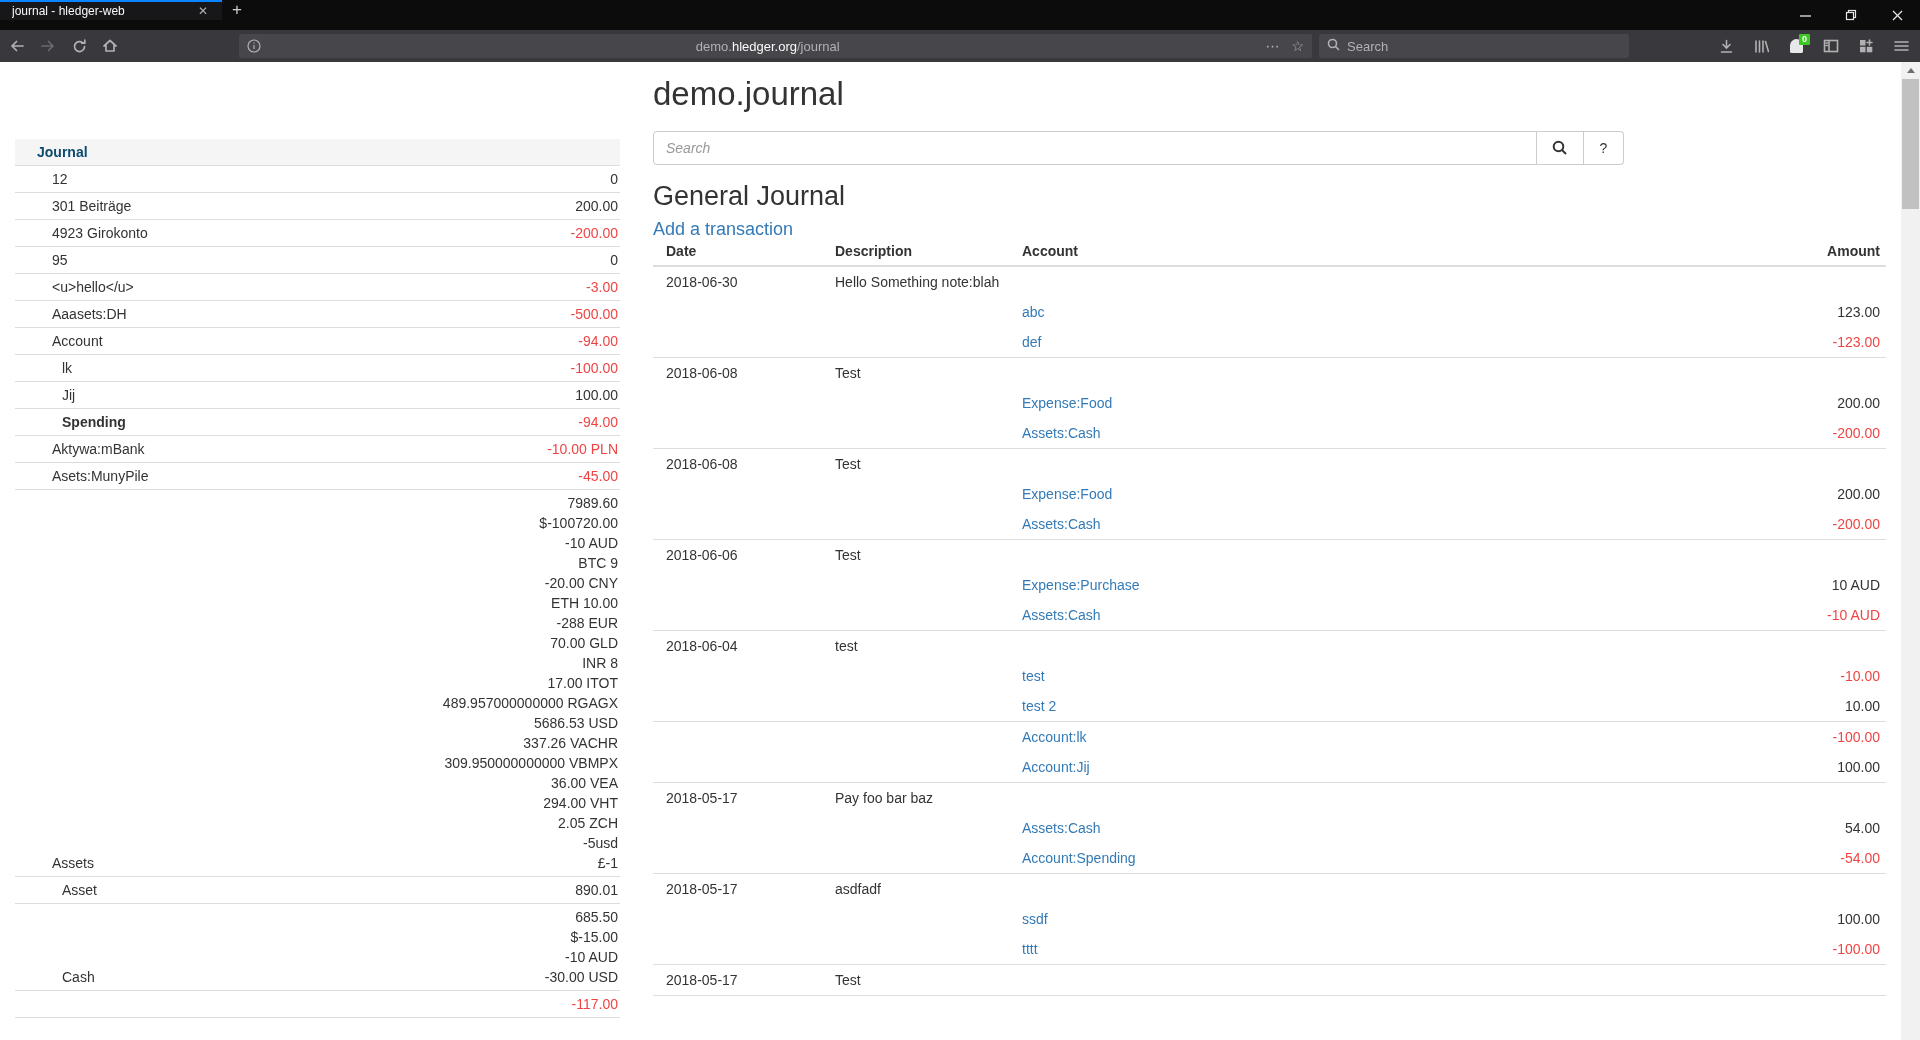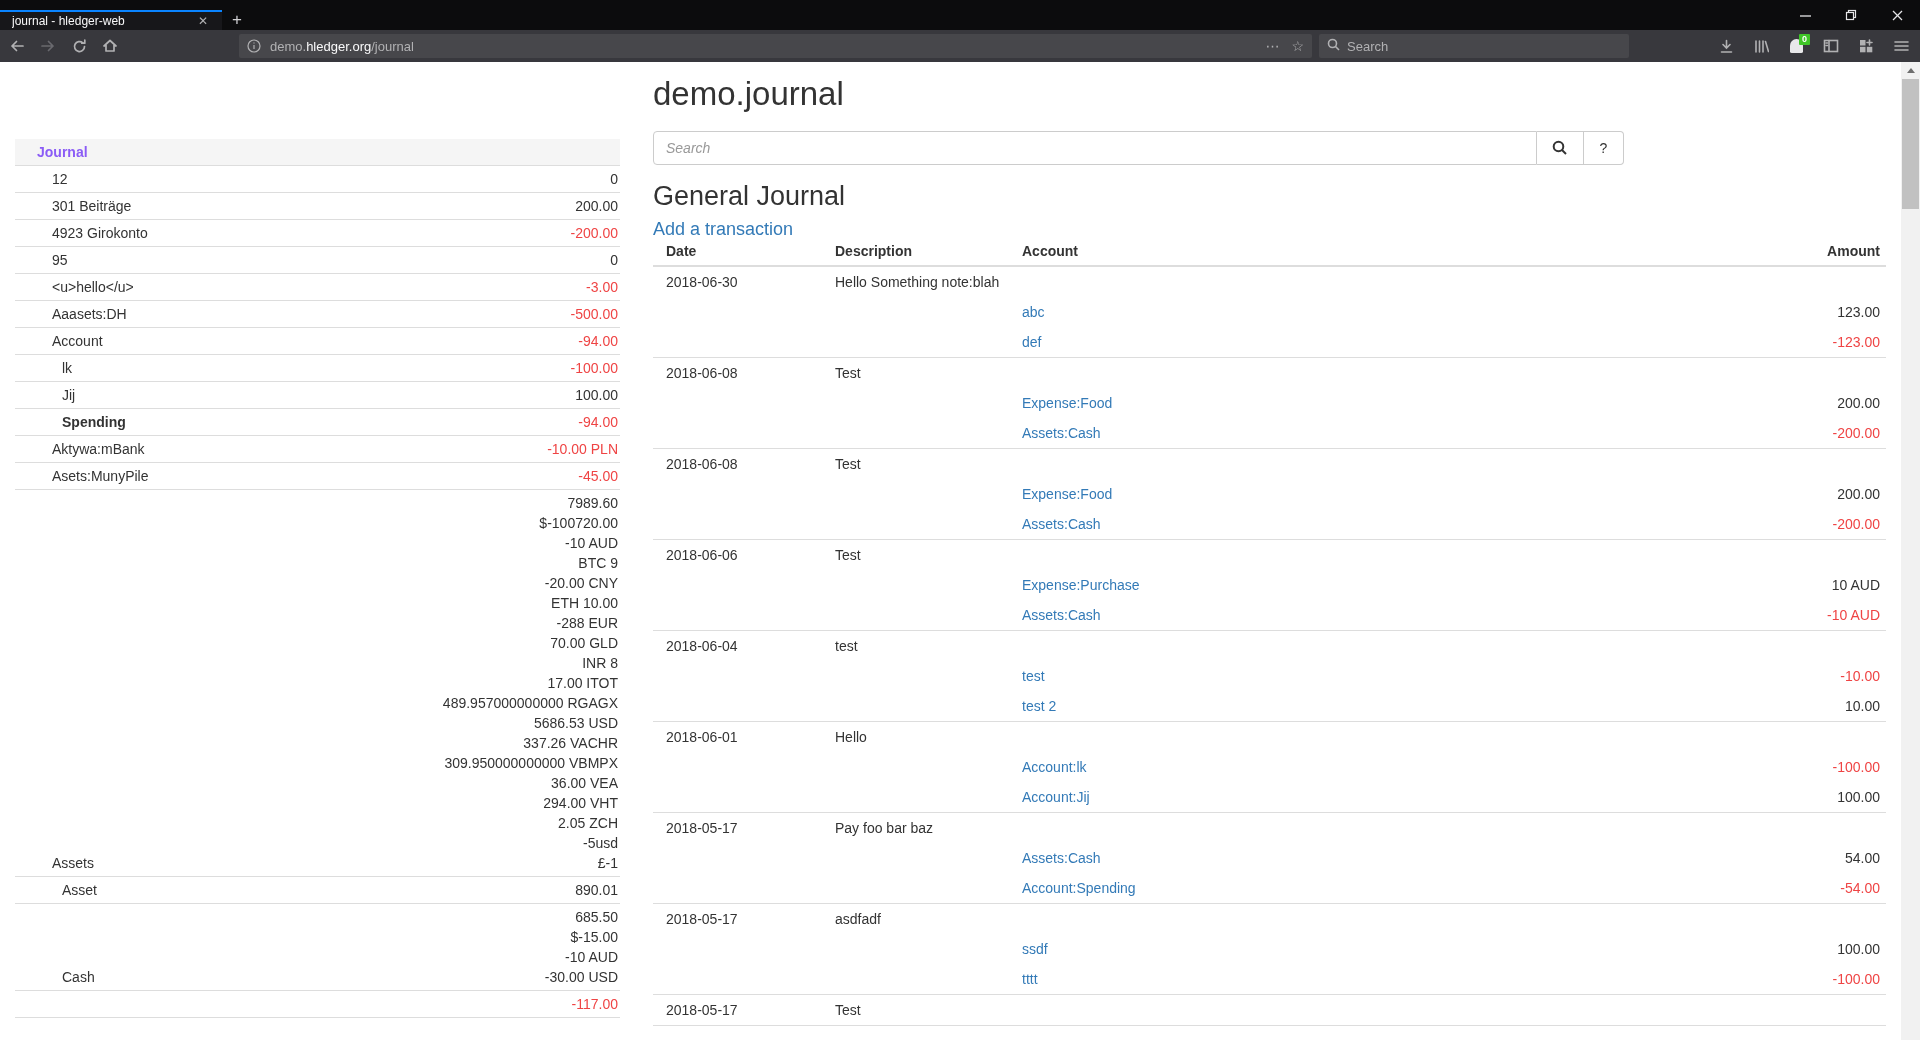--- a/index.html
+++ b/index.html
@@ -2,30 +2,30 @@
 <html><head>
 <meta charset="utf-8">
 <style>
   * { margin:0; padding:0; box-sizing:border-box; }
   html,body { width:1920px; height:1040px; overflow:hidden; }
   body { font-family:"Liberation Sans", sans-serif; background:#fff; }
   a { text-decoration:none; }
 
   
   .browser { width:1920px; height:1040px; display:flex; flex-direction:column; }
-  .tabbar { height:30px; background:#0c0c0d; display:flex; align-items:flex-end; position:relative; flex:0 0 30px; }
+  .tabbar { height:30px; background:#0c0c0d; display:flex; align-items:flex-start; position:relative; flex:0 0 30px; }
   .tab { width:222px; background:#17171a; border-top:2px solid #0a84ff; display:flex; align-items:center; padding:0 10px 0 12px; }
   .tab-title { color:#f9f9fa; font-size:12px; flex:1; white-space:nowrap; overflow:hidden; }
   .tab-close { color:#b1b1b3; font-size:12px; padding:2px 4px; cursor:default; }
   .newtab { color:#d0d0d3; font-size:17px; width:30px; display:flex; align-items:center; justify-content:center; }
   .winctl { position:absolute; right:0; top:0; height:30px; display:flex; }
   .winbtn { width:46px; height:30px; display:flex; align-items:center; justify-content:center; }
   .winbtn svg { stroke:#e6e6e8; }
 
-  .navbar { height:32px; background:#38383d; position:relative; flex:0 0 32px; display:flex; align-items:center; }
+  .navbar { height:32px; background:#38383d; position:relative; flex:0 0 32px; display:flex; align-items:center;text-align:center; }
   .navbtn { width:28px; height:26px; display:flex; align-items:center; justify-content:center; margin-left:3px; }
   .navbtn svg { stroke:#b1b1b3; fill:none; stroke-width:1.7; stroke-linecap:round; stroke-linejoin:round; }
   .navbtn.disabled svg { stroke:#69696e; }
   .urlbar { position:absolute; left:239px; top:4px; width:1073px; height:24px; background:#47474b; border-radius:2px; display:flex; align-items:center; padding:0 8px; }
   .urlbar .info { color:#b1b1b3; font-size:13px; margin-right:9px; display:flex; align-items:center; }
   .url-text { font-size:13px; color:#b1b1b3; flex:1; white-space:nowrap; }
   .url-text .domain { color:#f9f9fa; }
   .url-actions { color:#b1b1b3; font-size:14px; display:flex; gap:12px; }
   .searchbar { position:absolute; left:1319px; top:4px; width:310px; height:24px; background:#47474b; border-radius:2px; display:flex; align-items:center; padding:0 8px; }
   .searchbar .mag svg { stroke:#b1b1b3; fill:none; stroke-width:1.6; }
@@ -35,21 +35,21 @@
   .toolbtn svg { stroke:#b1b1b3; fill:none; stroke-width:1.6; stroke-linecap:round; }
   .ghost-shape { width:13px; height:14px; background:#e8e8ea; border-radius:7px 7px 2px 2px; }
   .badge { position:absolute; top:1px; right:-1px; background:#3fc627; color:#fff; font-size:9px; font-weight:bold; padding:0 3px; line-height:11px; border-radius:1px; }
 
   
   .page { flex:1; position:relative; background:#fff; overflow:hidden; color:#333; font-size:14px; }
 
   
   .sidebar { position:absolute; left:15px; top:77px; width:605px; }
   .side-head { background:#f5f5f5; border-bottom:1px solid #ddd; padding:3px 2px 3px 22px; line-height:20px; }
-  .side-head a { color:#8b5cf6; font-weight:bold; }
+  .side-head a { color:#0c4a6e; font-weight:bold; }
   .side-row { display:flex; border-bottom:1px solid #ddd; padding:3px 0; }
   .side-name { color:#333; align-self:flex-end; white-space:nowrap; line-height:20px; }
   .side-amts { flex:1; display:flex; flex-direction:column; align-items:flex-end; padding-right:2px; }
   .amt { line-height:20px; white-space:nowrap; }
   .neg { color:#ef4444; }
 
   
   .main { position:absolute; left:653px; top:0; width:1233px; }
   h1.pagetitle { font-size:33px; font-weight:400; color:#333; margin-top:14px; line-height:36px; }
   .searchrow { margin-top:19px; display:flex; height:34px; }
@@ -424,24 +424,20 @@
               <span class="cell-amt neg">-10.00</span>
             </div>
             <div class="txline">
               <span class="cell-ind"></span>
               <a class="plink" href="#">test 2</a>
               <span class="cell-amt">10.00</span>
             </div>
           </div>
           <div class="tx">
             <div class="txline">
-              <span class="cell-date">2018-06-01</span>
-              <span class="cell-acct">Hello</span>
-            </div>
-            <div class="txline">
               <span class="cell-ind"></span>
               <a class="plink" href="#">Account:lk</a>
               <span class="cell-amt neg">-100.00</span>
             </div>
             <div class="txline">
               <span class="cell-ind"></span>
               <a class="plink" href="#">Account:Jij</a>
               <span class="cell-amt">100.00</span>
             </div>
           </div>

